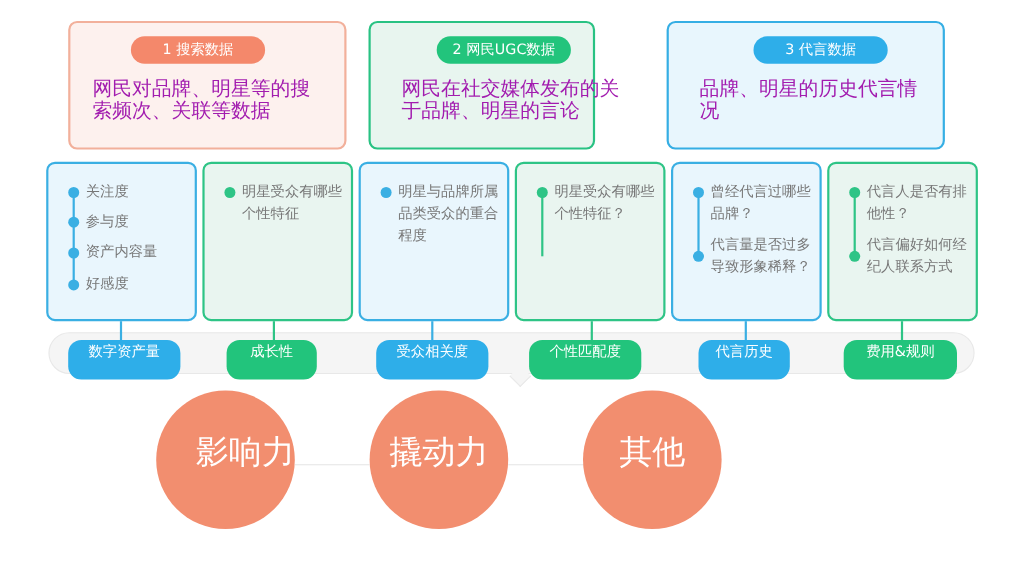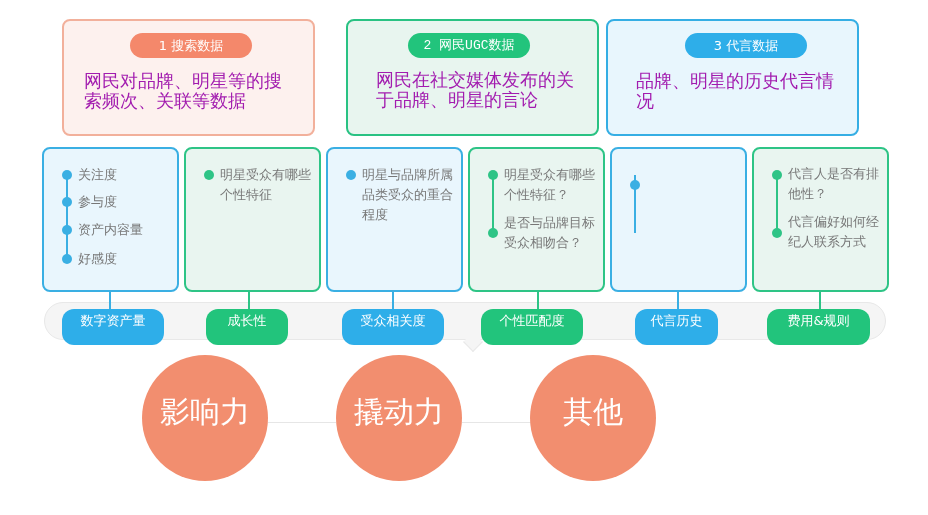--- a/index.html
+++ b/index.html
@@ -12,23 +12,23 @@
     border: 2px solid; border-radius: 8px;
   }
   .src-card .pill {
     position: absolute; top: 12px; height: 25px; border-radius: 13px;
     color: #fff; font-size: 13px; line-height: 25px; text-align: center;
   }
   .src-card .desc {
     position: absolute; top: 50px; font-size: 18px; line-height: 20px; color: #a21caf;
   }
   #src-1 { left: 62px; width: 253px; border-color: #f2b09b; background: #fdf1ee; }
-  #src-1 .pill { left: 66px; width: 122px; background: #f4886b; }
+  #src-1 .pill { left: 55px; width: 122px; background: #f4886b; }
   #src-1 .desc { left: 20px; width: 215px; }
-  #src-2 { left: 346px; width: 253px; border-color: #29c283; background: #e8f5ef; font-family: Liberation Mono, monospace; }
+  #src-2 { left: 335px; width: 206px; border-color: #29c283; background: #e8f5ef; }
   #src-2 .pill { left: 60px; width: 122px; background: #22c47c; }
   #src-2 .desc { left: 28px; width: 210px; }
   #src-3 { left: 606px; width: 253px; border-color: #35aee4; background: #e8f6fd; }
   #src-3 .pill { left: 77px; width: 122px; background: #2eaee9; }
   #src-3 .desc { left: 28px; width: 210px; }
 
   
   .metric-card {
     position: absolute; top: 147px; width: 137px; height: 145px;
     border: 2px solid; border-radius: 8px;
@@ -110,32 +110,32 @@
 <div class="metric-card blue" style="left:326px;">
   <div class="metric-list">
     <div class="m-item"><span class="dot"></span><span>明星与品牌所属品类受众的重合程度</span></div>
   </div>
 </div>
 
 <div class="metric-card green" style="left:468px;">
   <div class="metric-list">
     <div class="vline" style="height:58px;"></div>
     <div class="m-item" style="margin-bottom:8px;"><span class="dot"></span><span>明星受众有哪些个性特征？</span></div>
-    <div class="m-item"><span class="dot" style="top:15px;"></span><span>是否与品牌目标受众相吻合？</span></div>
   </div>
 </div>
 
 <div class="metric-card blue" style="left:610px;">
   <div class="metric-list">
     <div class="vline" style="height:58px;"></div>
-    <div class="m-item"><span class="dot" style="top:15px;"></span></div>
+    <div class="m-item" style="margin-bottom:8px;"><span class="dot"></span><span>曾经代言过哪些品牌？</span></div>
+    <div class="m-item"><span class="dot" style="top:15px;"></span><span>代言量是否过多导致形象稀释？</span></div>
   </div>
 </div>
 
-<div class="metric-card green" style="left:752px;font-family:Liberation Mono, monospace;">
+<div class="metric-card green" style="left:752px;">
   <div class="metric-list">
     <div class="vline" style="height:58px;"></div>
     <div class="m-item" style="margin-bottom:8px;"><span class="dot"></span><span>代言人是否有排他性？</span></div>
     <div class="m-item"><span class="dot" style="top:15px;"></span><span>代言偏好如何经纪人联系方式</span></div>
   </div>
 </div>
 
 <div id="tag-bar"></div>
 <div id="tag-bar-notch"></div>
 
@@ -149,15 +149,15 @@
 <div class="tag blue" style="left:62px; width:102px;">数字资产量</div>
 <div class="tag green" style="left:206px; width:82px;">成长性</div>
 <div class="tag blue" style="left:342px; width:102px;">受众相关度</div>
 <div class="tag green" style="left:481px; width:102px;">个性匹配度</div>
 <div class="tag blue" style="left:635px; width:83px;">代言历史</div>
 <div class="tag green" style="left:767px; width:103px;">费用&amp;规则</div>
 
 <div class="hline" style="left:268px; width:68px;"></div>
 <div class="hline" style="left:462px; width:70px;"></div>
 
-<div class="circle" style="left:142px;">影响力</div>
+<div class="circle" style="left:142px;text-align:right;">影响力</div>
 <div class="circle" style="left:336px;">撬动力</div>
 <div class="circle" style="left:530px;">其他</div>
 
 </body></html>

